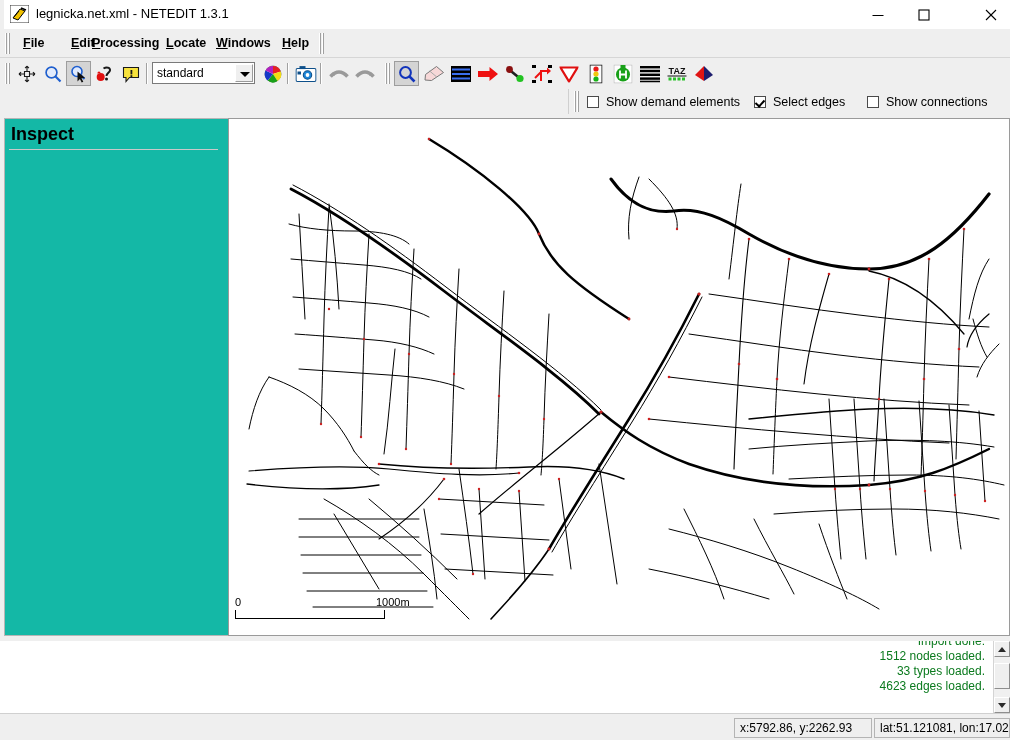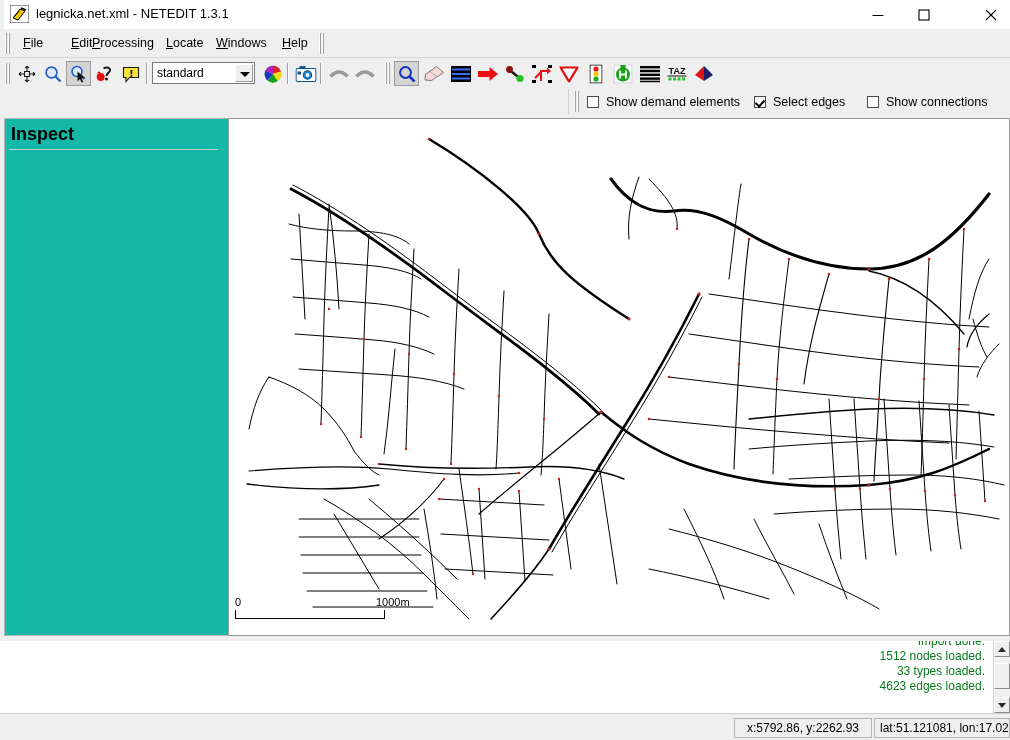--- a/index.html
+++ b/index.html
@@ -16,21 +16,21 @@
   .titlebar{position:absolute;left:4px;top:0;width:1010px;height:29px;background:#ffffff;}
   .title-icon{position:absolute;left:6px;top:5px;width:19px;height:18px;}
   .title-text{position:absolute;left:32px;top:6px;font-size:13px;color:#000;white-space:nowrap;}
   .wbtn{position:absolute;top:0;width:46px;height:29px;cursor:default;}
   .wbtn svg{position:absolute;left:50%;top:50%;transform:translate(-50%,-50%);}
   .wbtn-min{right:113px;}
   .wbtn-max{right:67px;}
   .wbtn-close{right:0px;}
 
   
-  .menubar{position:absolute;left:0;top:29px;width:848px;height:29px;background:#efefef;}
+  .menubar{position:absolute;left:0;top:29px;width:848px;height:29px;background:#efefef;font-weight:bold;}
   .grip{position:absolute;top:4px;width:6px;height:21px;}
   .grip i{position:absolute;top:0;width:1px;height:21px;display:block;}
   .grip i.l{left:1px;background:#ffffff;}
   .grip i.d{left:2px;background:#a0a0a0;}
   .grip i.l2{left:4px;background:#ffffff;}
   .grip i.d2{left:5px;background:#a0a0a0;}
   .menuitem{position:absolute;top:4px;height:21px;line-height:21px;padding:0 7px;font-size:12.5px;color:#000;white-space:nowrap;cursor:default;}
   .menuitem u{text-decoration:underline;}
 
   .tabgroup{position:absolute;left:330px;top:30px;height:27px;}
@@ -83,21 +83,21 @@
   .sbtn{position:absolute;left:0;width:16px;height:16px;background:#efefef;border:1px solid #fff;border-right-color:#8e8e8e;border-bottom-color:#8e8e8e;box-sizing:border-box;}
   .sbtn.up{top:0;}
   .sbtn.dn{bottom:0;}
   .sbtn:after{content:"";position:absolute;left:3px;}
   .sbtn.up:after{top:5px;border-left:4px solid transparent;border-right:4px solid transparent;border-bottom:5px solid #2a2a2a;}
   .sbtn.dn:after{top:5px;border-left:4px solid transparent;border-right:4px solid transparent;border-top:5px solid #2a2a2a;}
   .sthumb{position:absolute;left:0;top:22px;width:16px;height:26px;background:#efefef;border:1px solid #fff;border-right-color:#8e8e8e;border-bottom-color:#8e8e8e;box-sizing:border-box;}
 
   
   .statusbar{position:absolute;left:0;top:713px;width:1010px;height:27px;background:#efefef;border-top:1px solid #d0d0d0;}
-  .sfield{position:absolute;top:4px;height:20px;line-height:19px;border:1px solid #b4b4b4;background:#efefef;box-sizing:border-box;padding:0 5px;font-size:12px;white-space:nowrap;overflow:hidden;text-align:center;}
+  .sfield{position:absolute;top:4px;height:20px;line-height:19px;border:1px solid #b4b4b4;background:#efefef;box-sizing:border-box;padding:0 5px;font-size:12px;white-space:nowrap;overflow:hidden;}
   .sfield.coords{left:734px;width:138px;}
   .sfield.geo{left:874px;width:136px;}
 </style>
 </head>
 <body>
 
 <div class="app">
 
   <div class="titlebar">
     <span class="title-icon">

